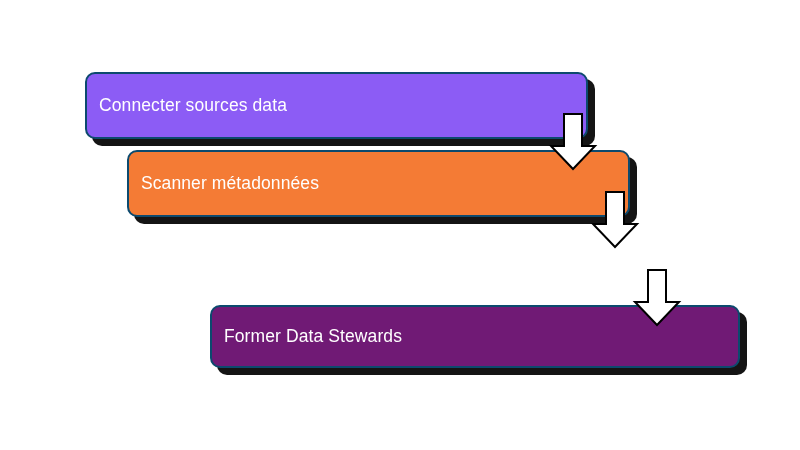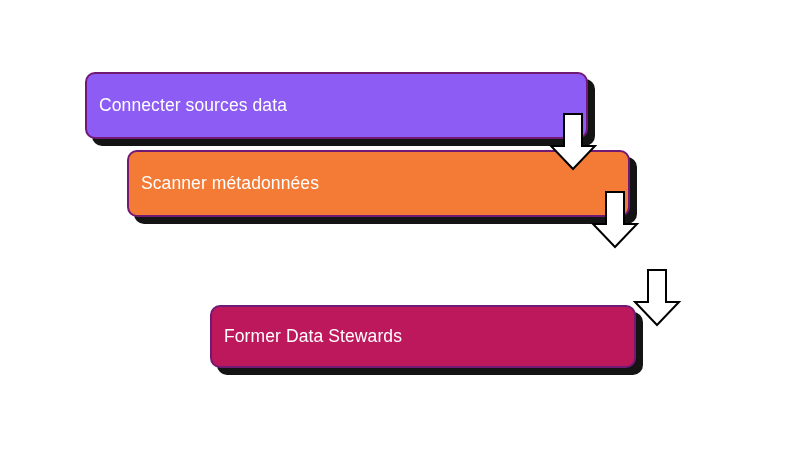--- a/index.html
+++ b/index.html
@@ -13,21 +13,21 @@
   #canvas {
     position: relative;
     width: 800px;
     height: 450px;
     background: #ffffff;
     overflow: hidden;
   }
   .stage {
     position: absolute;
     box-sizing: border-box;
-    border: 2px solid #701a75;
+    border: 2px solid #0c4a6e;
     border-radius: 10px;
     box-shadow: 7px 7px 0 0 rgba(0,0,0,0.92);
     display: flex;
     align-items: center;
     z-index: 2;
   }
   .stage-label {
     color: #ffffff;
     font-size: 17.5px;
     font-weight: 400;
@@ -71,17 +71,17 @@
     </svg>
   </div>
 
 
   <div class="arrow" id="arrow-3" style="left:634px; top:270px; width:46px; height:56px;">
     <svg width="46" height="56" viewBox="0 0 46 56">
       <polygon points="14,0 32,0 32,32 45,32 23,55 1,32 14,32" fill="#FFFFFF" stroke="#000000" stroke-width="2" stroke-linejoin="miter"></polygon>
     </svg>
   </div>
 
-  <div class="stage" id="stage-4" style="left:210px; top:305px; width:426px; height:63px; background:#be185d;">
+  <div class="stage" id="stage-4" style="left:210px; top:305px; width:530px; height:63px; background:#701a75;">
     <span class="stage-label">Former Data Stewards</span>
   </div>
 
 </div>
 
 </body></html>

